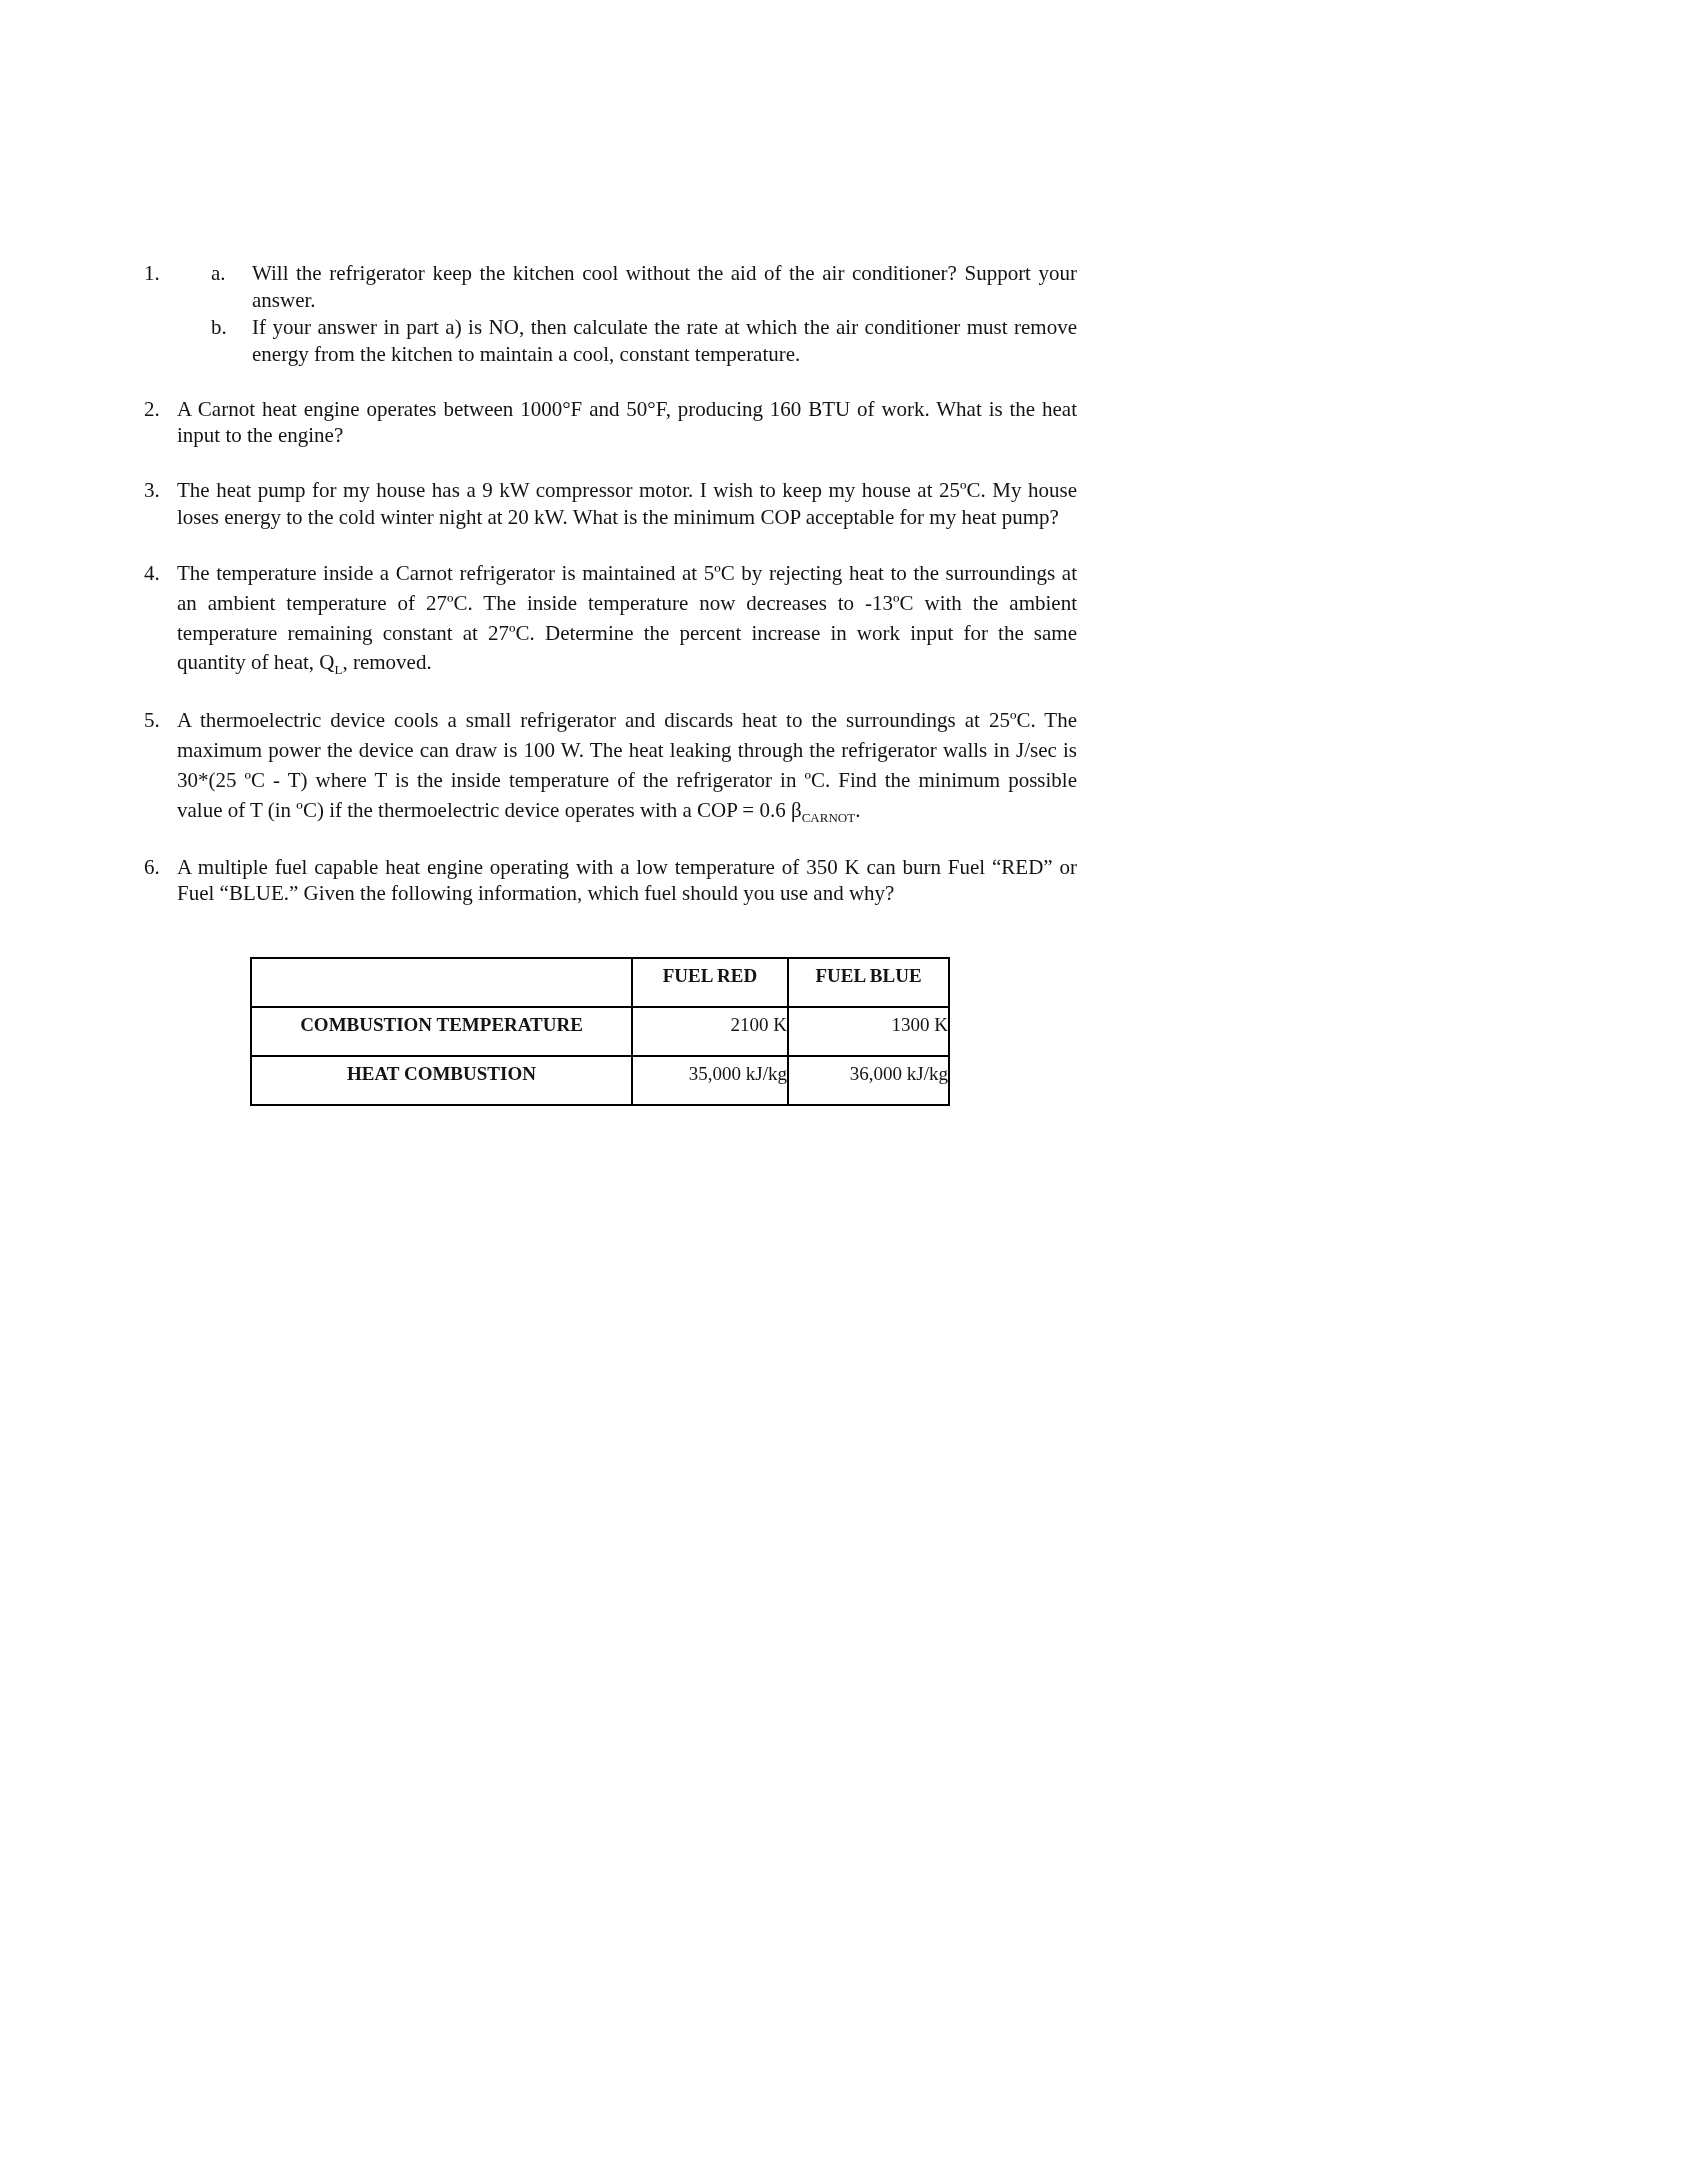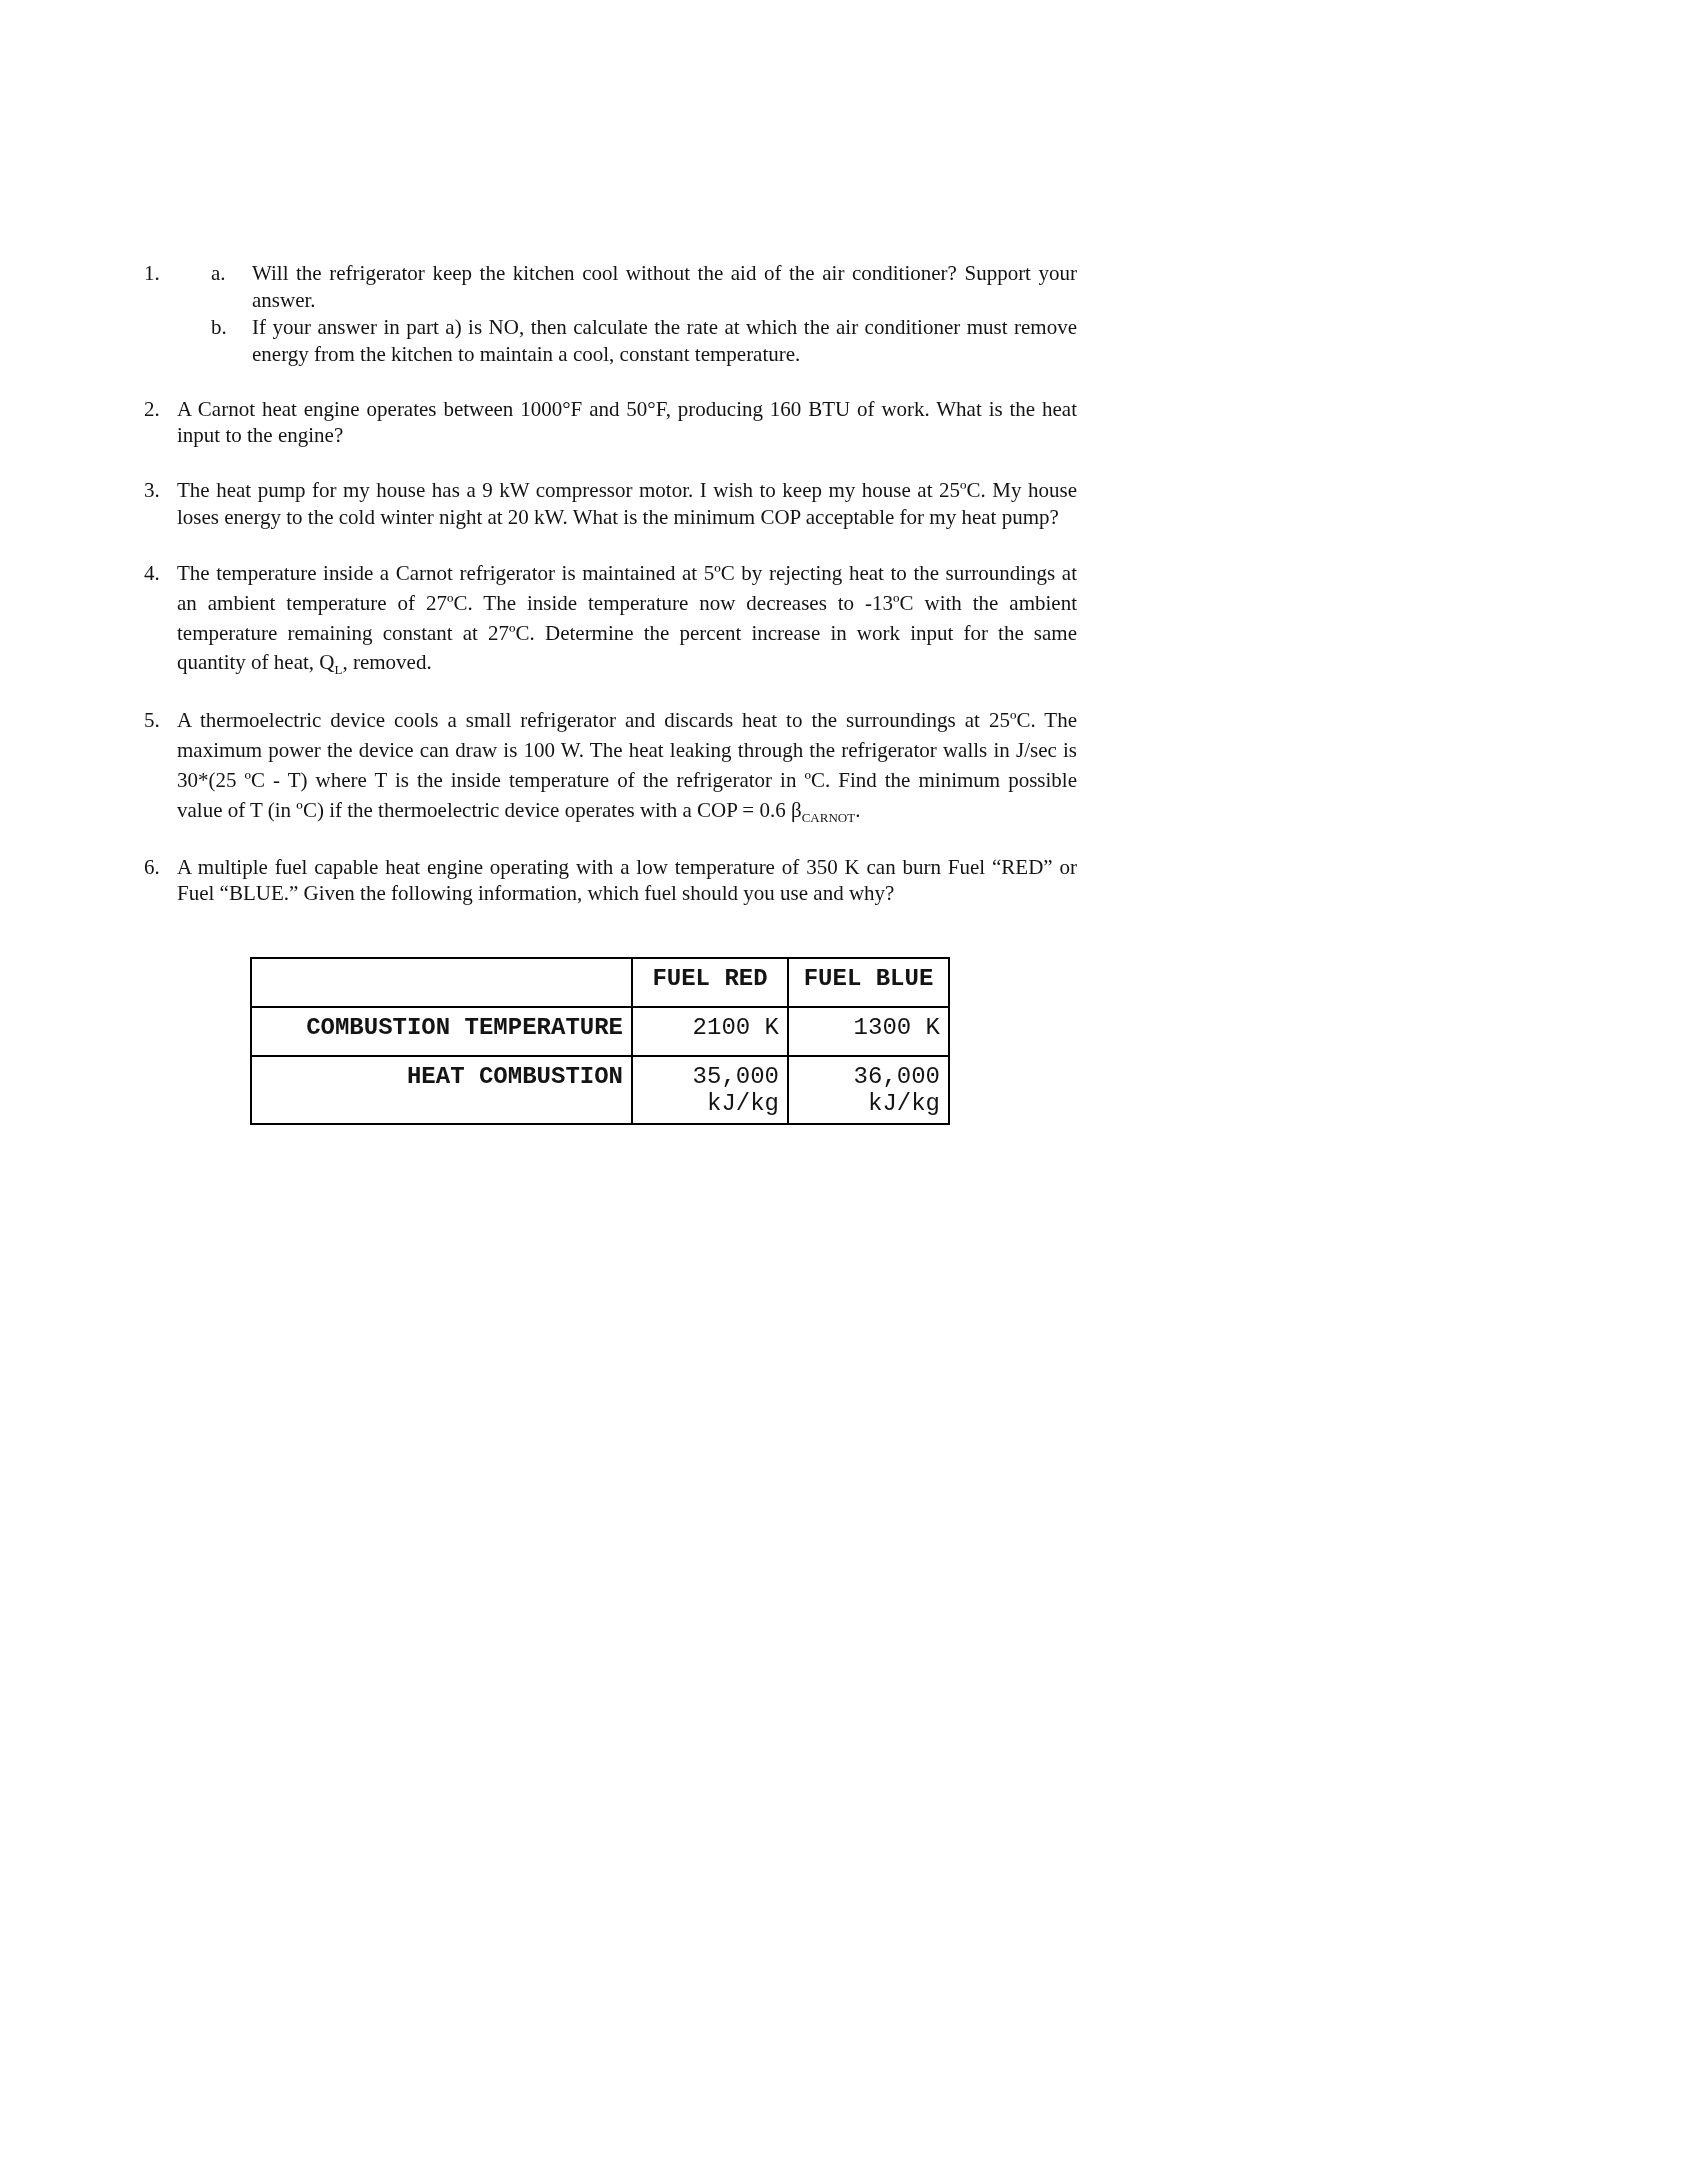--- a/index.html
+++ b/index.html
@@ -46,28 +46,28 @@
     border-collapse: collapse;
     table-layout: fixed;
     margin: 50px 0 0 106px;
   }
   .fuel-table col.c1 { width: 381px; }
   .fuel-table col.c2 { width: 156px; }
   .fuel-table col.c3 { width: 161px; }
   .fuel-table th, .fuel-table td {
     border: 2px solid #000000;
     vertical-align: top;
-    padding: 6px 8px;
+    padding: 6px 0;
     height: 49px;
-    font-size: 24px;
-    font-family: Liberation Mono, monospace;
+    font-size: 19px;
+    font-family: Liberation Serif, serif;
   }
   .fuel-table th { font-weight: bold; }
   .fuel-table th.col-head { text-align: center; }
-  .fuel-table th.row-label { text-align: right; }
+  .fuel-table th.row-label { text-align: center; }
   .fuel-table td.value { text-align: right; }
 </style>
 </head>
 <body>
 
 <div class="page">
   <div class="content">
 
     <div class="problem">
       <div class="num">1.</div>

